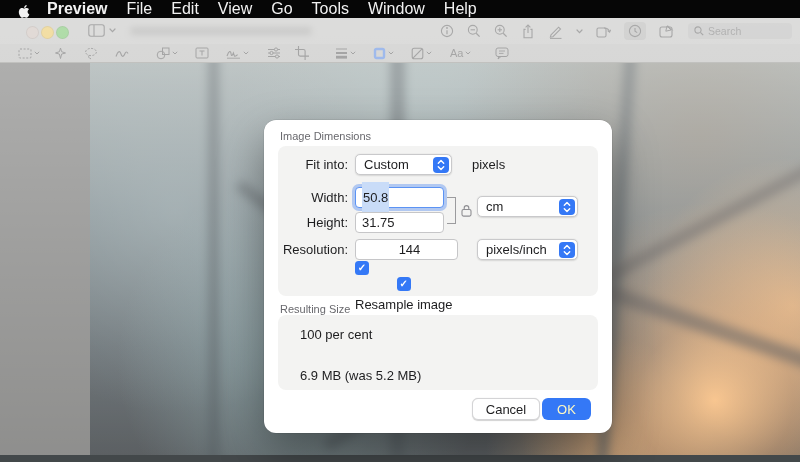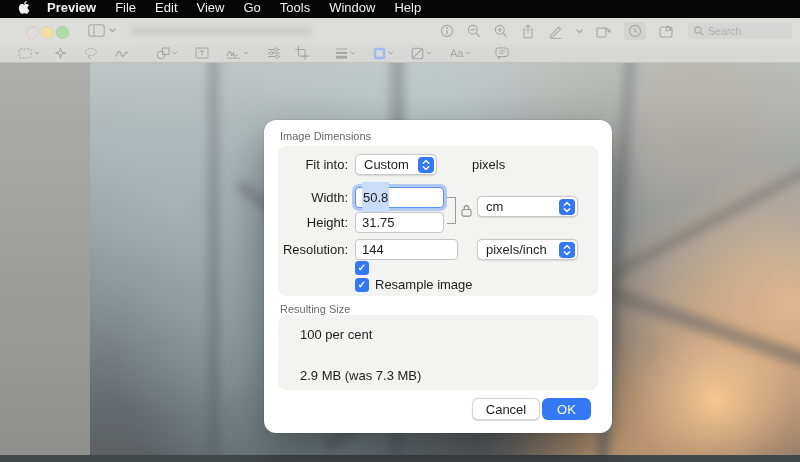--- a/index.html
+++ b/index.html
@@ -5,22 +5,22 @@
   html,body{margin:0;padding:0;}
   body{
     width:800px;height:462px;position:relative;overflow:hidden;
     font-family:"Liberation Sans",sans-serif;
     background:#000;
     -webkit-font-smoothing:antialiased;
   }
   
   #menubar{
     position:absolute;left:0;top:0;width:800px;height:18px;
-    background:#060606;color:#f1f1f1;display:flex;align-items:flex-start;
-    font-size:13px;z-index:20;
+    background:#060606;color:#f1f1f1;display:flex;align-items:flex-end;
+    font-size:16px;z-index:20;
   }
   #menubar .apple{margin-left:18px;display:flex;align-items:center;}
   #menubar .mi{margin-left:19px;cursor:default;}
   #menubar .app{font-weight:bold;margin-left:17px;}
   
   #titlebar{
     position:absolute;left:0;top:18px;width:800px;height:26px;
     background:#b7b7b5;z-index:1;
   }
   .tl{position:absolute;top:7.5px;width:11px;height:11px;border-radius:50%;
@@ -95,38 +95,38 @@
   #lbl-res{top:122px;}
   .popup{
     position:absolute;height:21px;background:#fff;border:0.5px solid #c9c9cb;border-radius:5px;
     box-shadow:0 0.5px 1.5px rgba(0,0,0,0.12);box-sizing:border-box;
   }
   .popup .pval{position:absolute;left:8px;top:0;line-height:20px;}
   .stepper{
     position:absolute;right:2px;top:2px;width:16px;height:16px;border-radius:4px;
     background:#3478f6;display:flex;align-items:center;justify-content:center;
   }
-  #popup-fit{left:91px;top:34px;width:82px;}
+  #popup-fit{left:91px;top:34px;width:97px;}
   #popup-unit{left:213px;top:76px;width:101px;}
   #popup-resunit{left:213px;top:119px;width:101px;}
   .field{
     position:absolute;height:21px;background:#fff;border:0.5px solid #c6c6c8;border-radius:4px;
     box-sizing:border-box;padding-left:6px;line-height:19px;
   }
   #field-width{left:91px;top:67px;width:89px;border:1.5px solid #5b93f4;
     box-shadow:0 0 0 3px rgba(77,135,240,0.40);}
   #field-width .selval{background:#c9dcf8;padding:8px 1px;}
   #field-height{left:91px;top:92px;width:89px;}
-  #field-res{left:91px;top:119px;width:103px;}
+  #field-res{left:91px;top:119px;width:103px;text-align:center;}
   #bracket{position:absolute;left:183px;top:77px;width:9px;height:27px;
     border:1.5px solid #9b9b9e;border-left:none;box-sizing:border-box;}
   #lock{position:absolute;left:197px;top:84px;}
   .cbrow{position:absolute;left:91px;display:flex;align-items:center;gap:6px;}
   #cb-scale{top:141px;}
-  #cb-resample{top:157px;}
+  #cb-resample{top:157px;flex-direction:column;}
   .cbox{width:14px;height:14px;border-radius:3.5px;background:#3478f6;
     display:flex;align-items:center;justify-content:center;flex:none;}
   .cbox::after{content:"✓";color:#fff;font-size:10px;font-weight:bold;line-height:1;}
   #pct-text{position:absolute;left:36px;top:207px;}
   #size-text{position:absolute;left:36px;top:248px;}
   .btn{
     position:absolute;top:278px;height:22px;border-radius:6px;font-size:13px;
     display:flex;align-items:center;justify-content:center;box-sizing:border-box;
   }
   #btn-cancel{left:208px;width:68px;background:#fff;border:0.5px solid #d4d4d6;
@@ -434,17 +434,17 @@
     <span class="cbox"></span>
   </div>
   <div class="cbrow" id="cb-resample">
     <span class="cbox"></span>
     <span>Resample image</span>
   </div>
 
   <div class="sec-title" id="res-title">Resulting Size</div>
   <div class="group" id="group2"></div>
   <div id="pct-text">100 per cent</div>
-  <div id="size-text">2.9 MB (was 7.3 MB)</div>
+  <div id="size-text">6.9 MB (was 5.2 MB)</div>
 
   <div class="btn" id="btn-cancel">Cancel</div>
   <div class="btn" id="btn-ok">OK</div>
 </div>
 
 </body></html>

